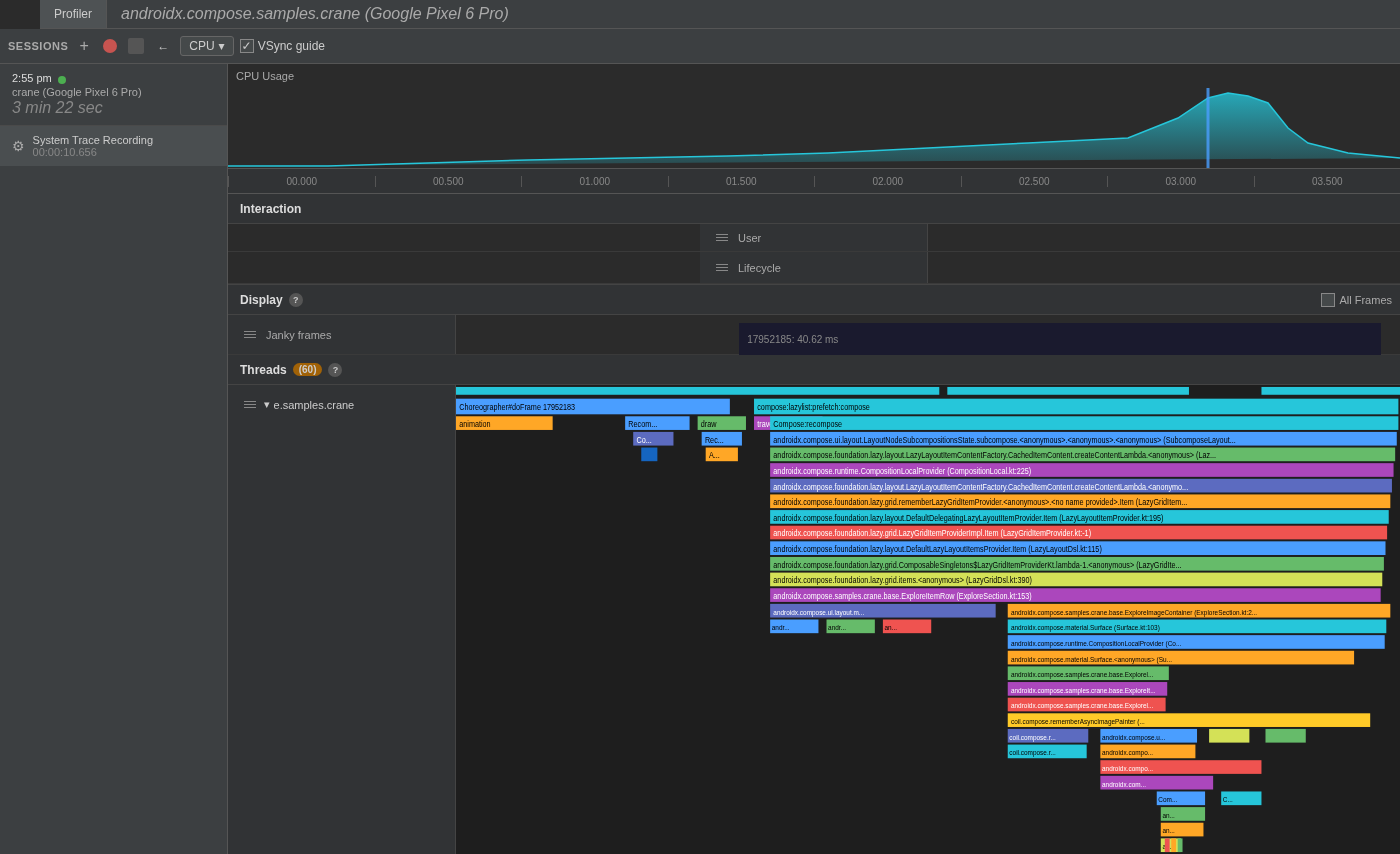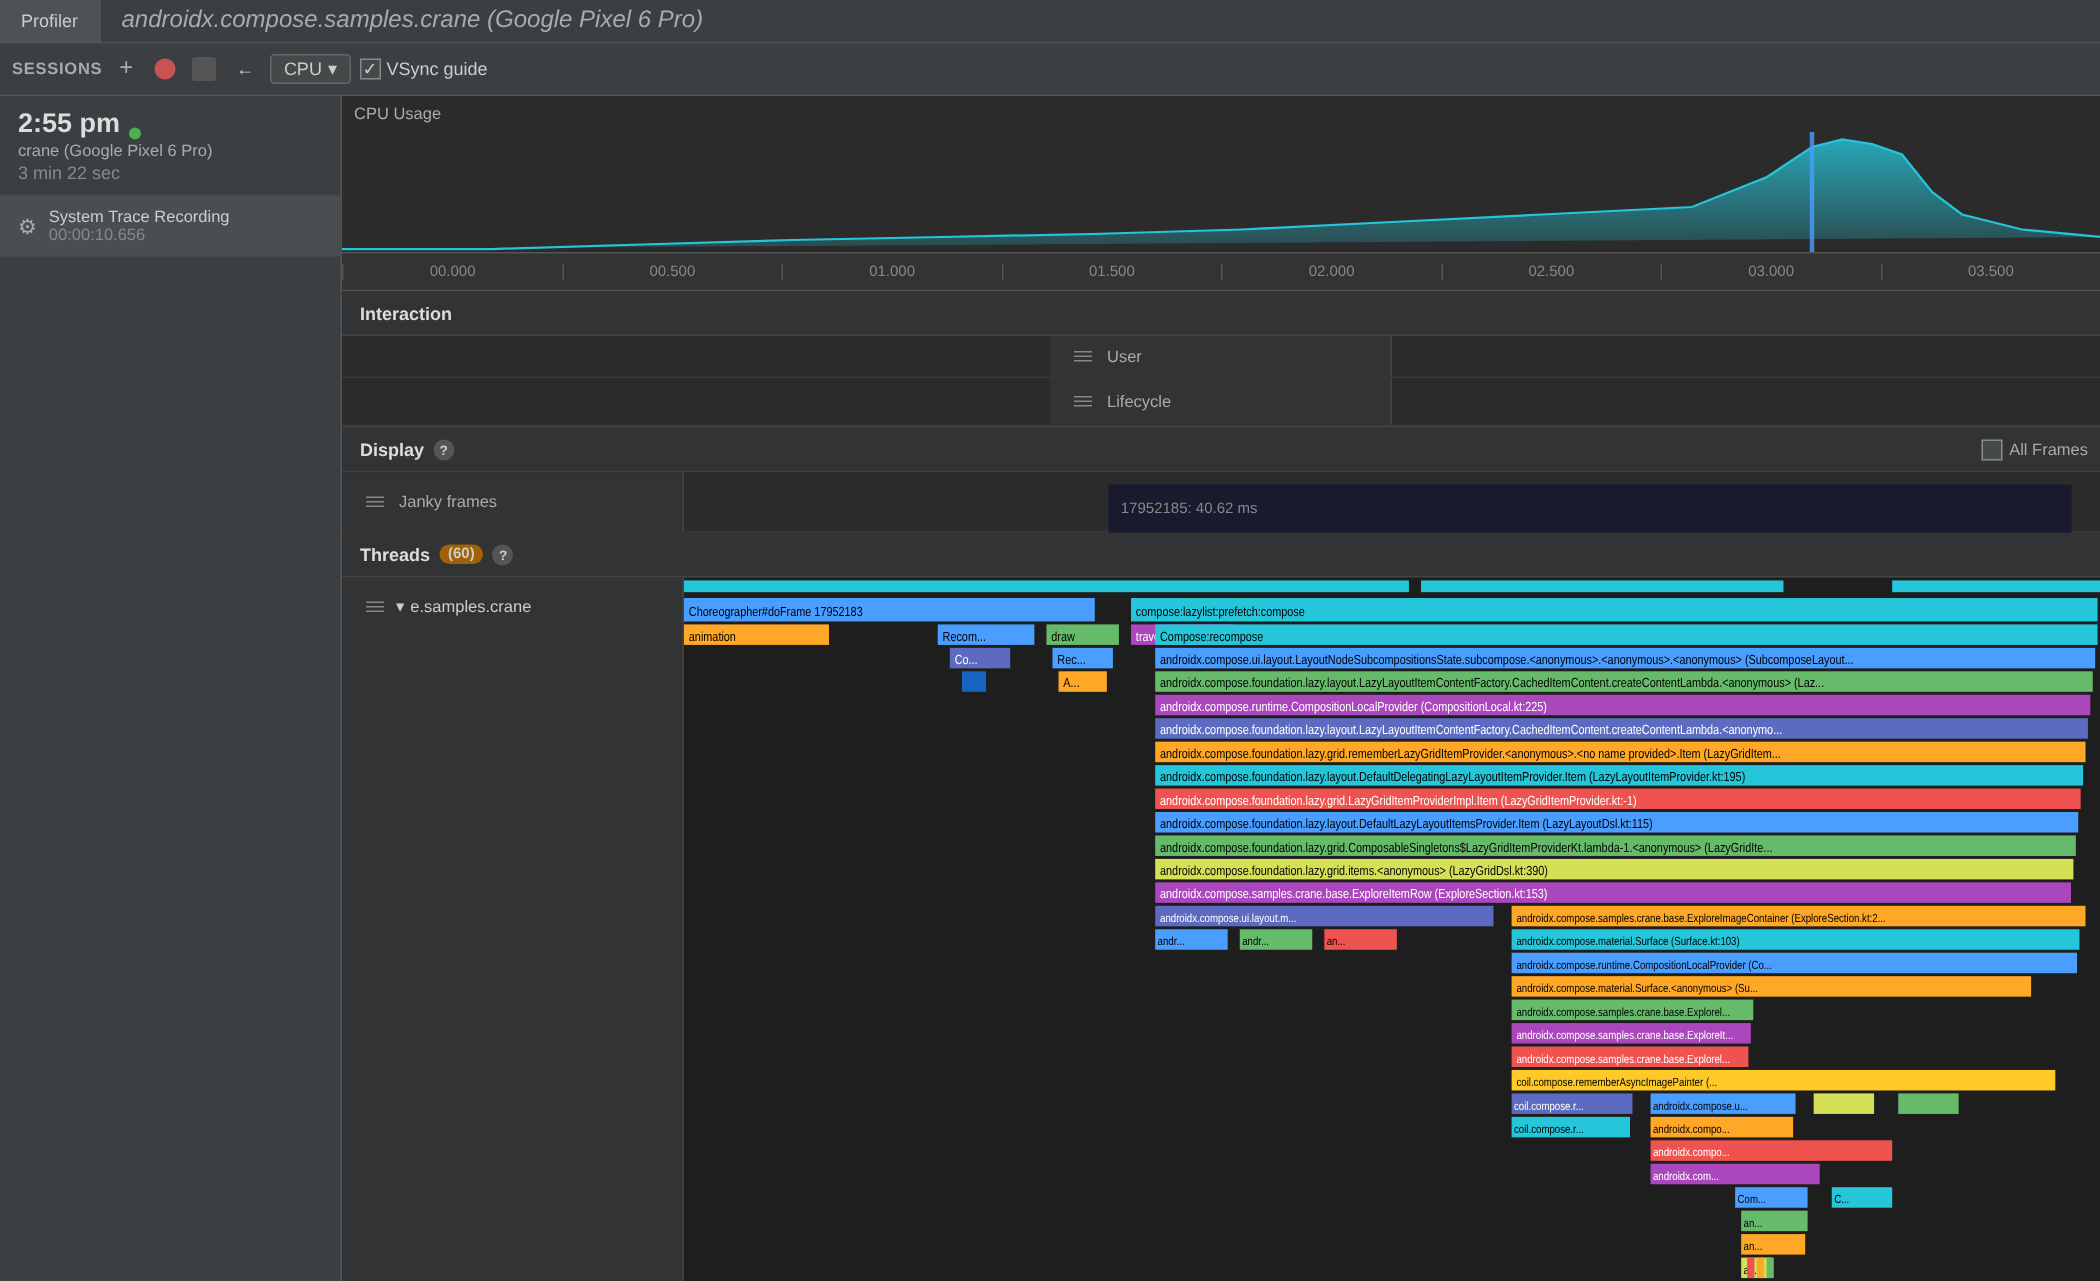--- a/index.html
+++ b/index.html
@@ -5,20 +5,21 @@
     * { margin: 0; padding: 0; box-sizing: border-box; }
     body { width: 1400px; height: 854px; background: #2b2b2b; font-family: 'Segoe UI', Arial, sans-serif; font-size: 12px; color: #ccc; overflow: hidden; }
 
     
     #title-bar {
       height: 29px;
       background: #3c3f41;
       display: flex;
       align-items: center;
       border-bottom: 1px solid #555;
+      margin-left: 40px;
     }
     #title-bar .profiler-tab {
       padding: 0 14px;
       height: 100%;
       display: flex;
       align-items: center;
       background: #4e5254;
       color: #ccc;
       font-size: 12px;
       border-right: 1px solid #555;
@@ -96,25 +97,25 @@
       border-right: 1px solid #555;
       flex-shrink: 0;
       overflow: hidden;
     }
     .session-item {
       padding: 8px 12px;
       border-bottom: 1px solid #4a4a4a;
     }
     .session-time {
       display: flex; align-items: flex-end; gap: 6px;
-      font-size: 18px; color: #ddd; font-weight: bold;
+      font-size: 11px; color: #ddd;
     }
     .green-dot { width: 8px; height: 8px; background: #4caf50; border-radius: 50%; }
     .session-device { color: #aaa; font-size: 11px; margin-top: 2px; }
-    .session-duration { color: #888; font-size: 12px; margin-top: 1px; }
+    .session-duration { color: #888; font-size: 16px; margin-top: 1px; font-style: italic; }
     .recording-item {
       display: flex; align-items: center; gap: 8px;
       padding: 8px 12px; cursor: pointer;
       background: #4a4e50;
     }
     .gear-icon { color: #aaa; font-size: 14px; }
     .recording-name { color: #ccc; font-size: 11px; }
     .recording-time { color: #888; font-size: 11px; }
 
     

